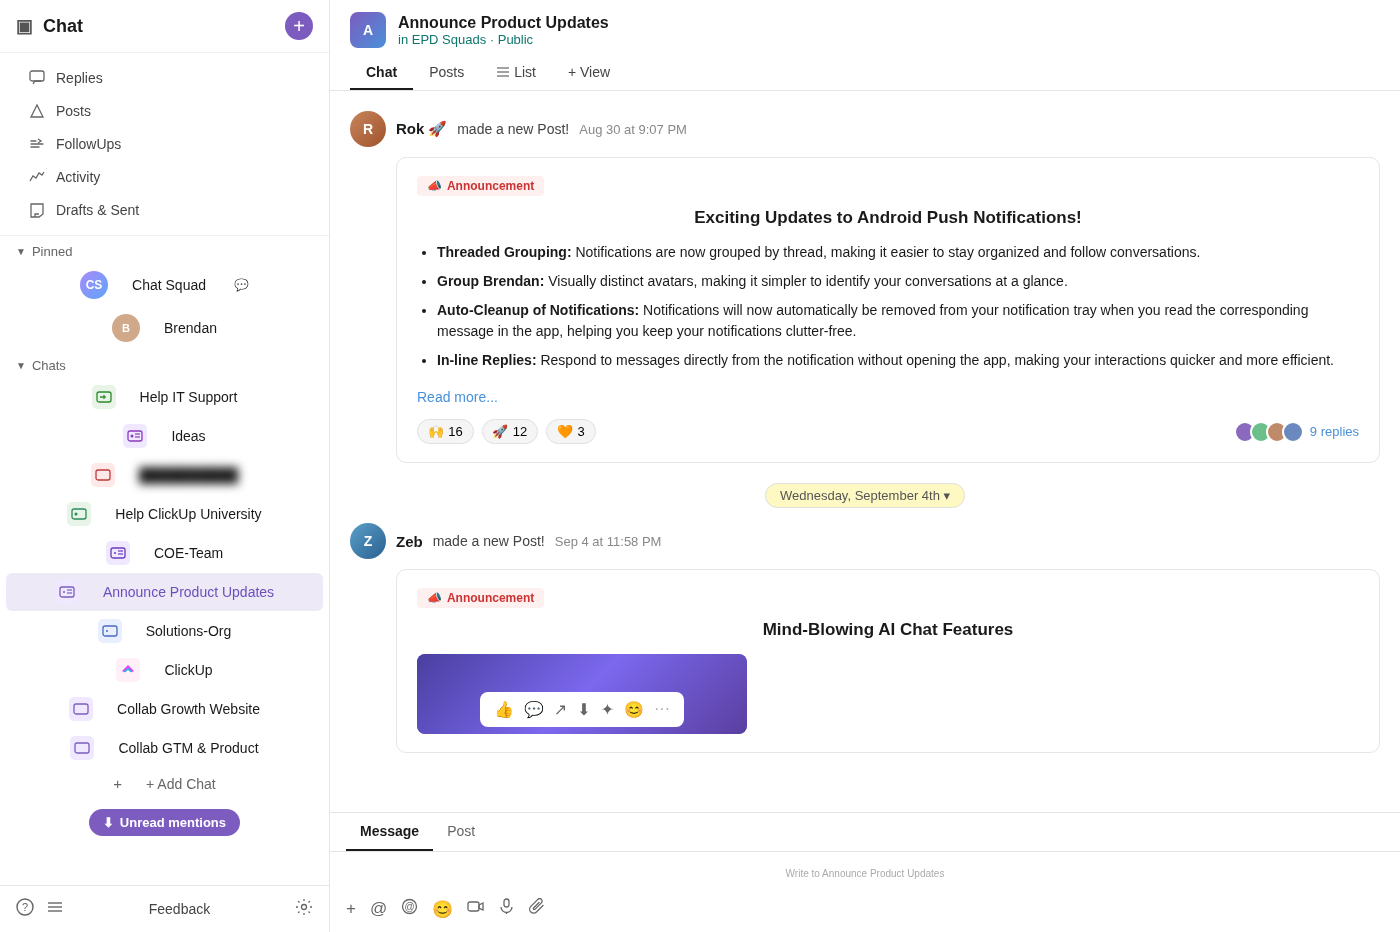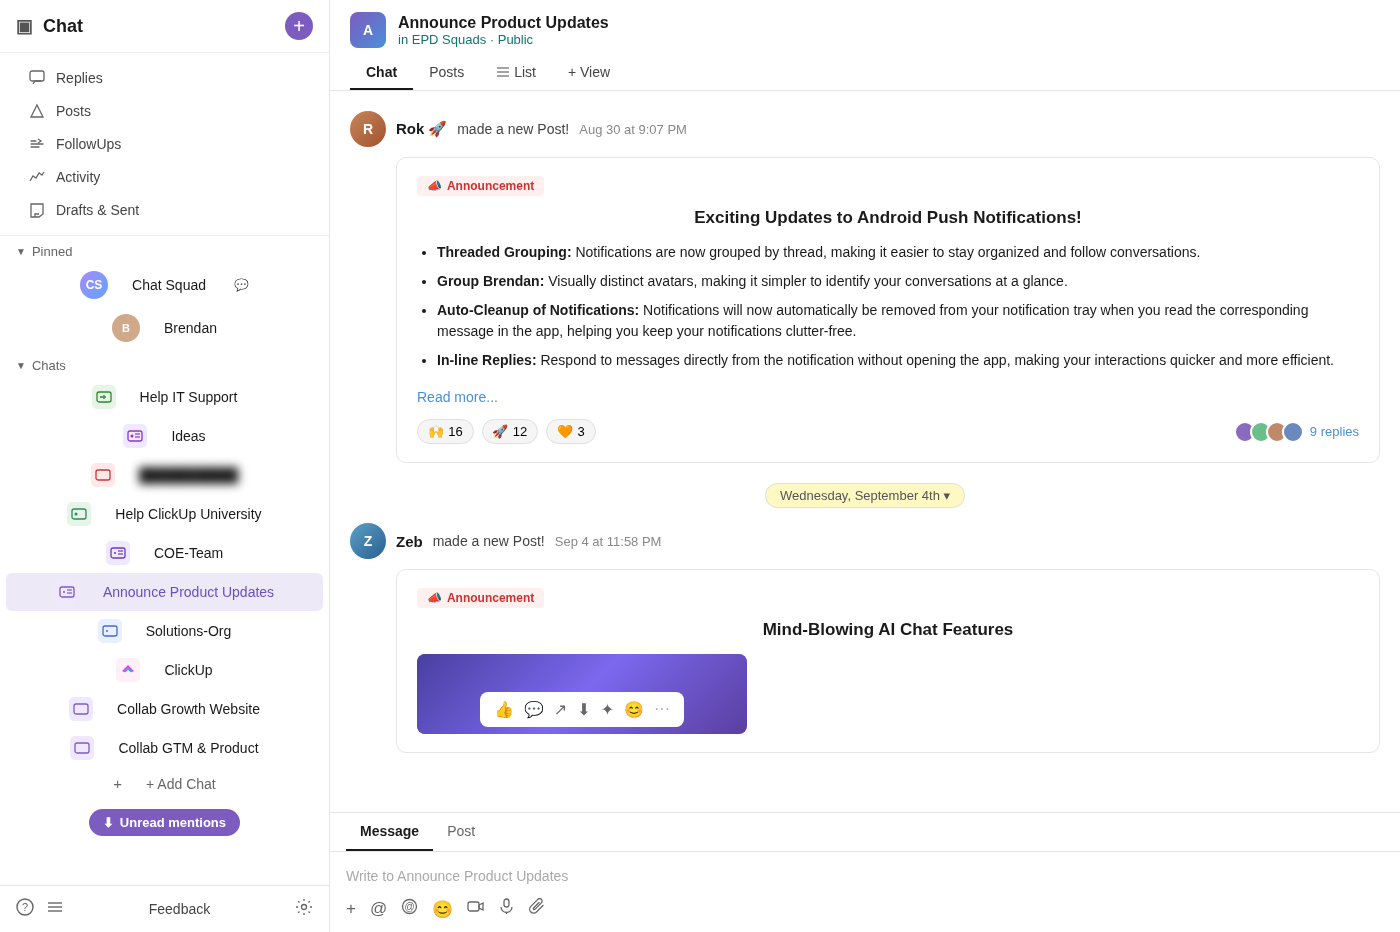--- a/index.html
+++ b/index.html
@@ -70,21 +70,21 @@
     .date-divider span { background: #fef9c3; border: 1px solid #e0e0e0; border-radius: 20px; padding: 4px 14px; font-size: 13px; color: #555; cursor: pointer; }
 
     .ai-image-placeholder { width: 330px; height: 80px; background: linear-gradient(135deg, #4a3fa0, #7b68ee); border-radius: 8px; margin-top: 8px; display: flex; align-items: center; justify-content: center; position: relative; overflow: hidden; }
 
     
     #message-input-area { border-top: 1px solid #e5e5e5; padding: 0; }
     .input-tabs { display: flex; border-bottom: 1px solid #e5e5e5; padding: 0 16px; }
     .input-tab { padding: 10px 14px; font-size: 14px; color: #666; cursor: pointer; border-bottom: 2px solid transparent; }
     .input-tab.active { color: #1a1a1a; border-bottom: 2px solid #1a1a1a; font-weight: 600; }
     .message-box { padding: 12px 16px 8px; }
-    .message-placeholder { color: #aaa; font-size: 14px; padding: 4px 0 10px; }
+    .message-placeholder { color: #aaa; font-size: 10px; padding: 4px 0 10px; text-align: center; }
     .message-toolbar { display: flex; gap: 14px; align-items: center; padding: 4px 0; }
     .msg-tool { font-size: 17px; color: #666; cursor: pointer; }
 
     
     .blurred-name { filter: blur(5px); user-select: none; }
 
     
     ::-webkit-scrollbar { width: 6px; }
     ::-webkit-scrollbar-track { background: transparent; }
     ::-webkit-scrollbar-thumb { background: #ddd; border-radius: 3px; }

